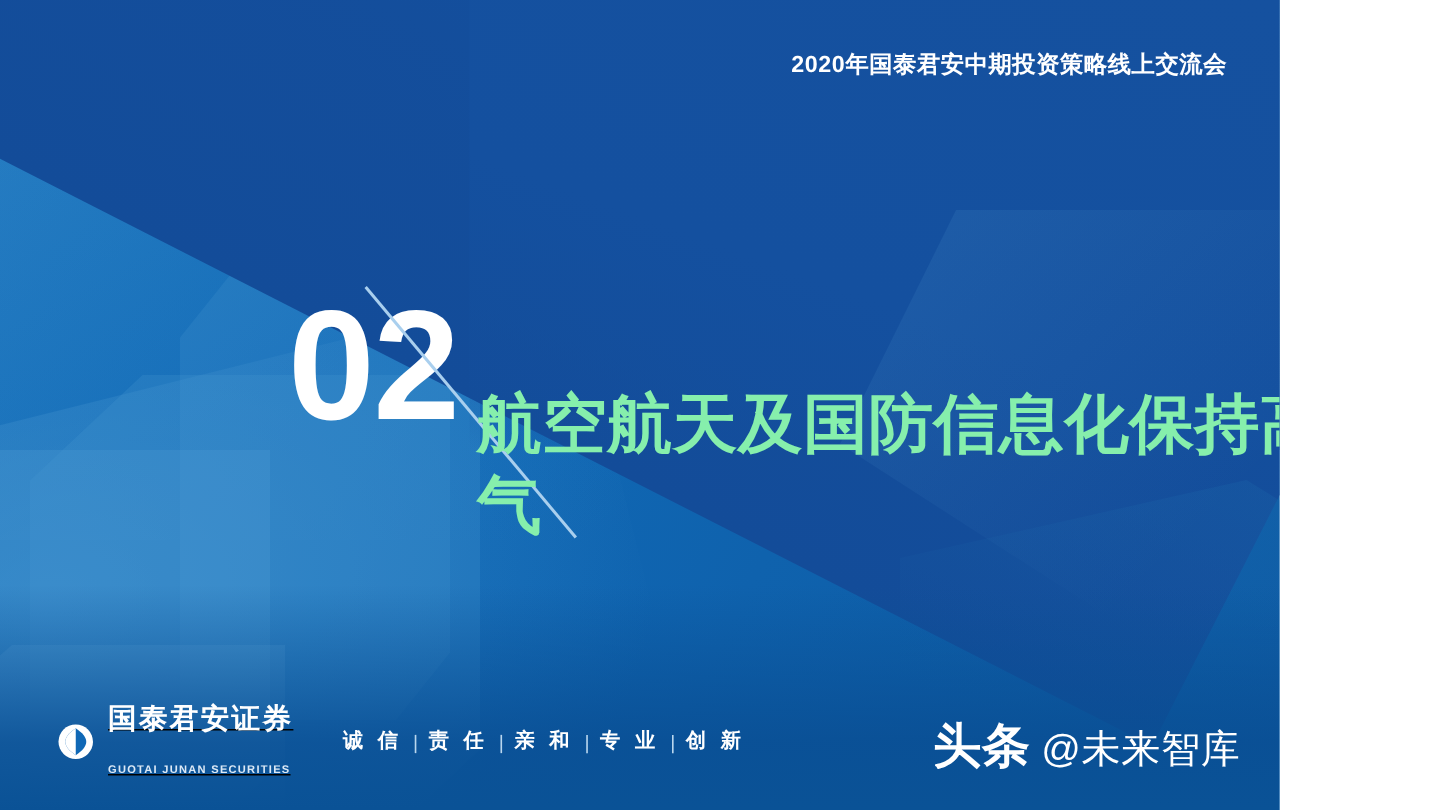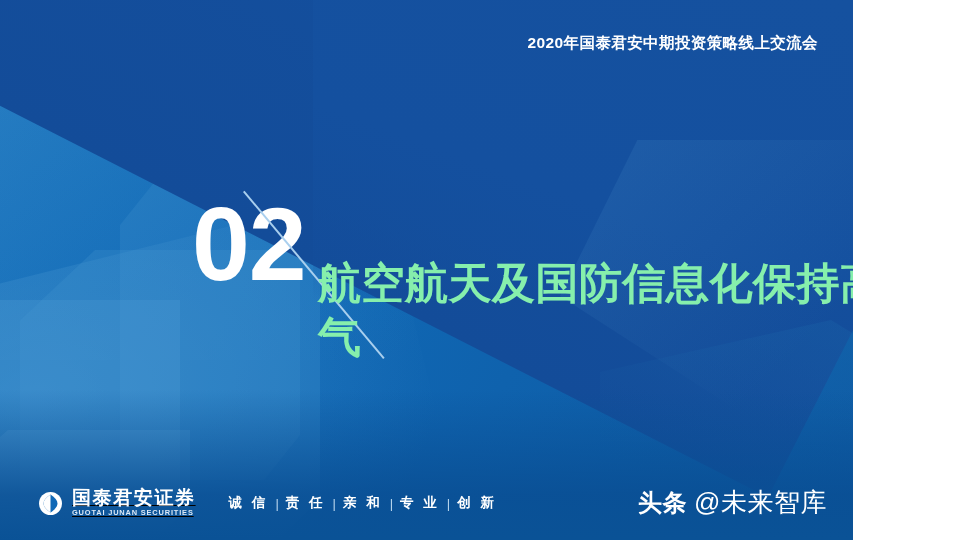--- a/index.html
+++ b/index.html
@@ -182,21 +182,21 @@
     color: #ffffff;
     letter-spacing: 1.6px;
     line-height: 1.05;
   }
   .logo-en {
     font-size: 7.4px;
     font-weight: bold;
     color: #dce9f6;
     letter-spacing: 0.85px;
     line-height: 1.2;
-    margin-top: 1px;
+    margin-top: 19px;
   }
   .slogan {
     margin-left: 26px;
     display: flex;
     align-items: center;
     font-size: 13.5px;
     color: #ffffff;
     font-weight: bold;
   }
   .slogan-word {
@@ -212,21 +212,21 @@
   .watermark {
     position: absolute;
     right: 26px;
     bottom: 20px;
     display: flex;
     align-items: baseline;
     color: #ffffff;
     white-space: nowrap;
   }
   .wm-brand {
-    font-size: 24px;
+    font-size: 32px;
     font-weight: bold;
     letter-spacing: 0.5px;
     font-family: Liberation Mono, monospace;
   }
   .wm-handle {
     font-size: 26px;
     font-weight: normal;
     margin-left: 7px;
     letter-spacing: 0.5px;
   }

